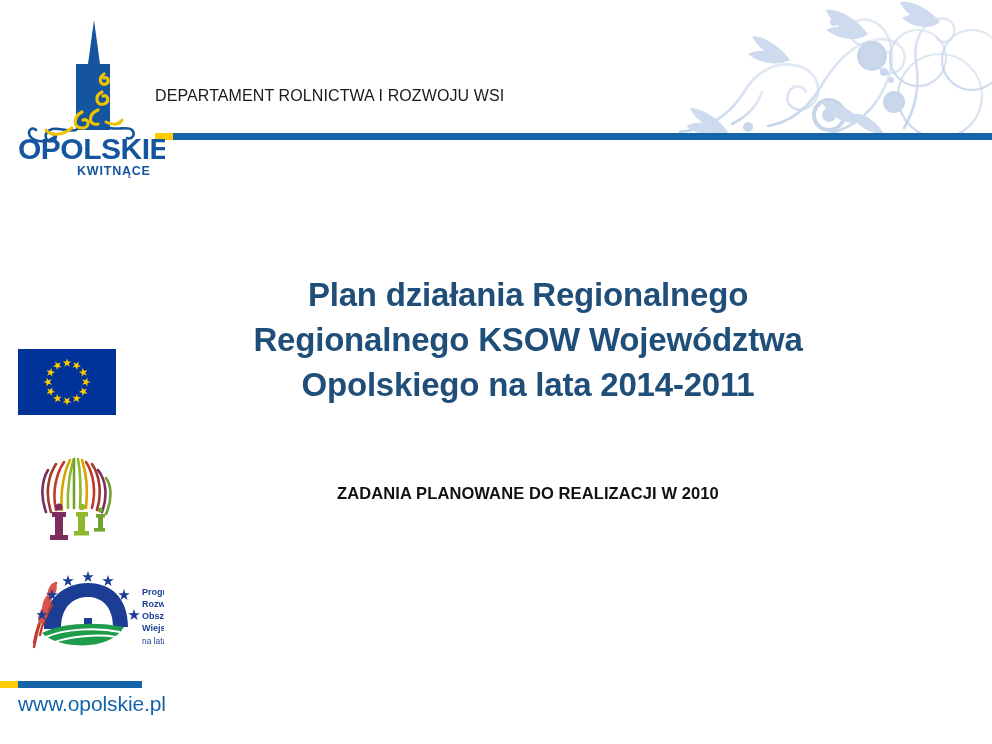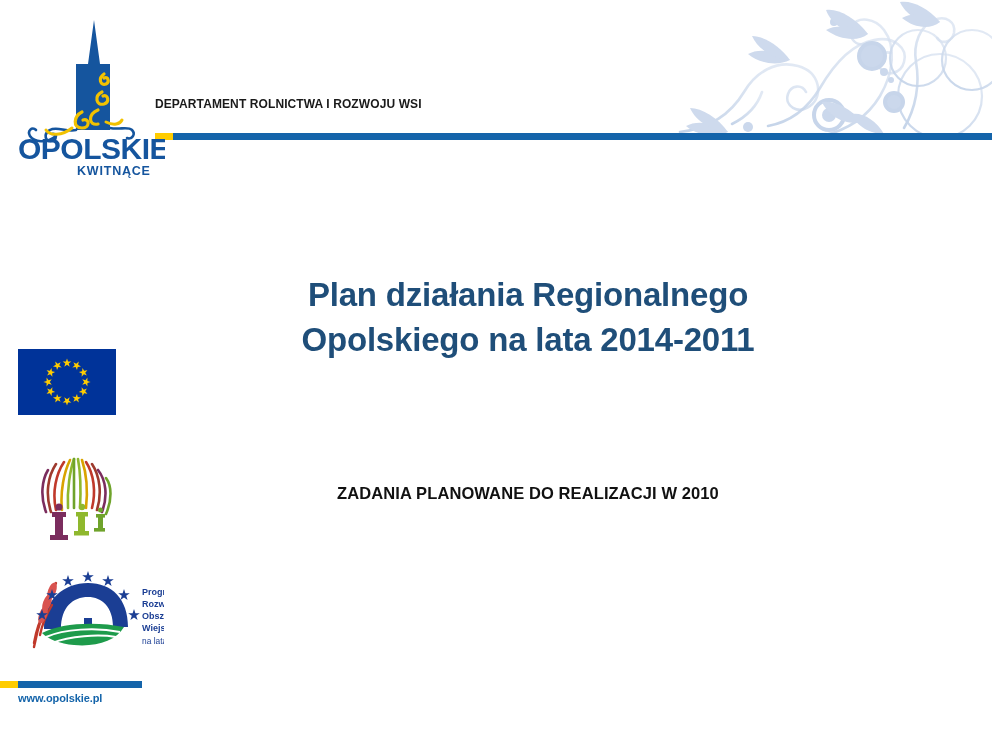--- a/index.html
+++ b/index.html
@@ -71,26 +71,26 @@
     width: 560px;
   }
   .org-line1 {
     font-size: 15.5px;
     letter-spacing: 0.2px;
     color: #3b3b3b;
     line-height: 20px;
     white-space: nowrap;
   }
   .org-line2 {
-    font-size: 12px;
-    font-weight: bold;
+    font-size: 16px;
+    font-weight: normal;
     letter-spacing: 0.1px;
     color: #1a1a1a;
     line-height: 18px;
-    margin-top: 13px;
+    margin-top: 5px;
     white-space: nowrap;
   }
 
   
   .title-block {
     position: absolute;
     left: 176px;
     top: 272px;
     width: 704px;
     text-align: center;
@@ -157,22 +157,22 @@
   .footer-rule .seg-blue {
     position: absolute;
     left: 18px; top: 0;
     right: 0; height: 7px;
     background: #1464AA;
   }
   .footer-url {
     position: absolute;
     left: 18px;
     top: 692px;
-    font-size: 11px;
-    font-weight: bold;
+    font-size: 21px;
+    font-weight: normal;
     color: #1464AA;
     letter-spacing: -0.1px;
   }
 </style>
 </head>
 <body>
 
 <div class="slide">
 
   <div class="ornament">
@@ -258,20 +258,21 @@
       <text x="67" y="163" font-family="'Liberation Sans', sans-serif" font-size="12.5" font-weight="bold" fill="#15559E" letter-spacing="0.8">KWITNĄCE</text>
     </svg>
   </div>
 
   <div class="org-text">
     <div class="org-line2">DEPARTAMENT ROLNICTWA I ROZWOJU WSI</div>
   </div>
 
   <div class="title-block">
     <div class="title-line">Plan działania Regionalnego</div>
+    <div class="title-line">Regionalnego KSOW Województwa</div>
     <div class="title-line">Opolskiego na lata 2014-2011</div>
   </div>
 
   <div class="subtitle-block">
     <div class="subtitle-line">ZADANIA PLANOWANE DO REALIZACJI W 2010</div>
   </div>
 
   <div class="eu-flag">
     <svg width="98" height="66" viewBox="0 0 98 66" xmlns="http://www.w3.org/2000/svg">
       <rect x="0" y="0" width="98" height="66" fill="#003399"></rect>

